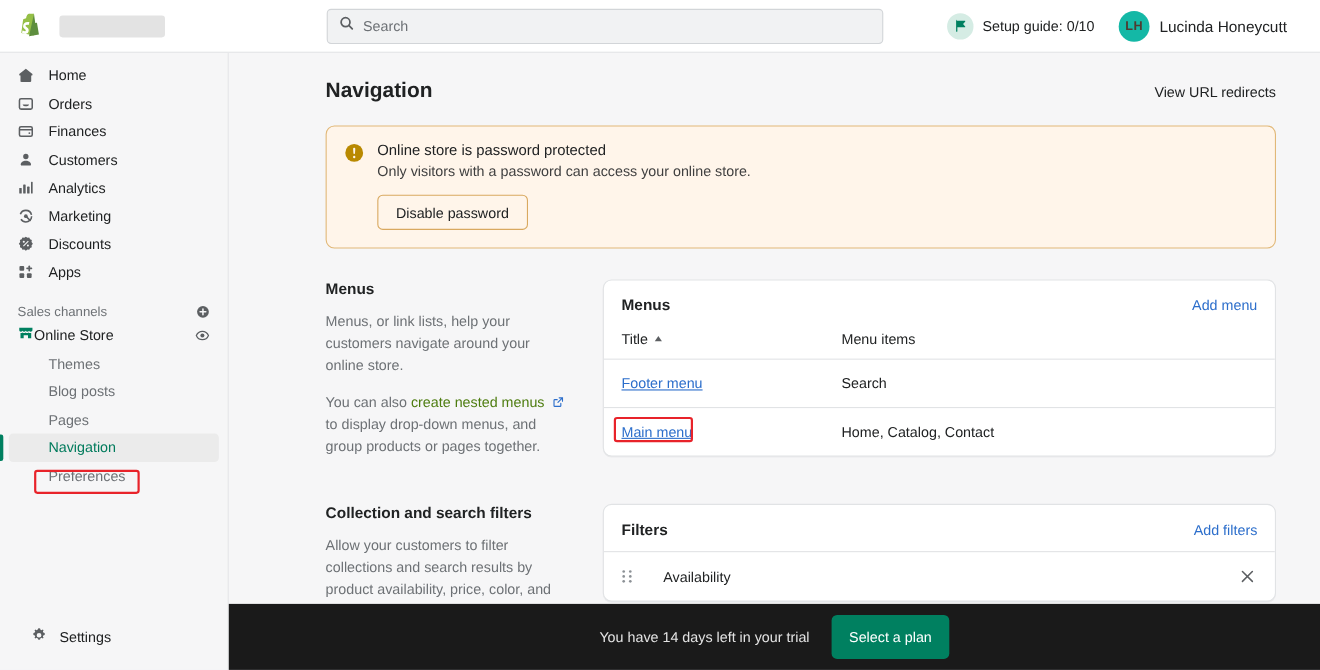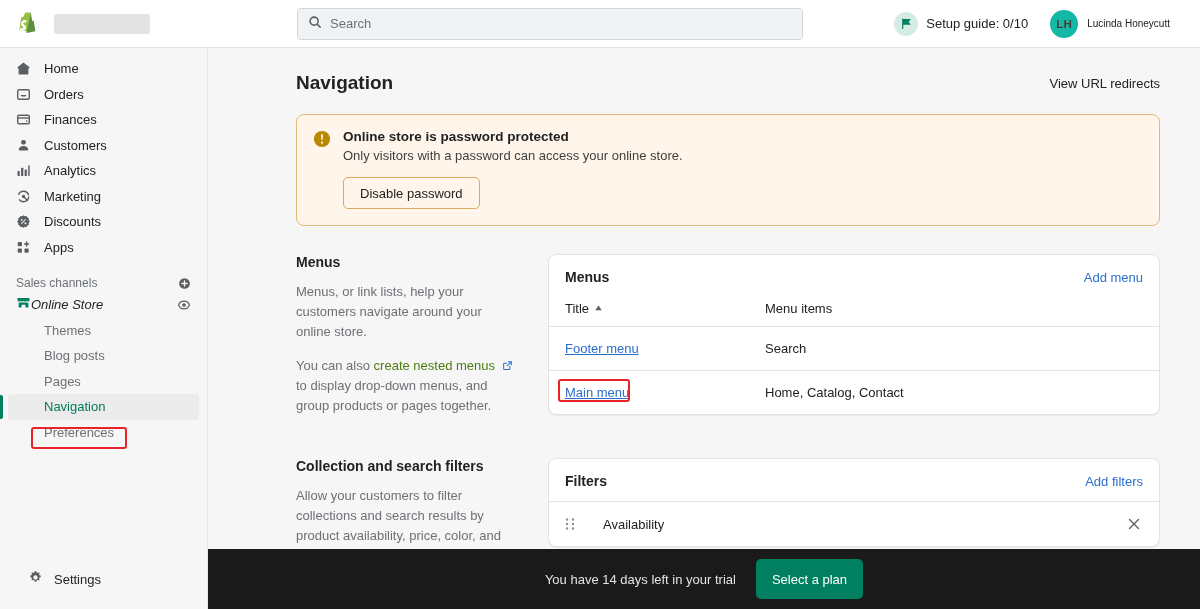--- a/index.html
+++ b/index.html
@@ -37,21 +37,21 @@
     width: 24px; height: 24px; border-radius: 50%; background: #d5ece4;
     display: flex; align-items: center; justify-content: center;
   }
   .setup-label { font-size: 13px; color: #202223; font-weight: 500; }
   .user-chip { display: flex; align-items: center; gap: 9px; cursor: pointer; }
   .avatar {
     width: 28px; height: 28px; border-radius: 50%; background: #14b8a6;
     color: #4f3b31; font-size: 11.5px; font-weight: 600;
     display: flex; align-items: center; justify-content: center; letter-spacing: .3px;
   }
-  .user-name { font-size: 10px; color: #202223; font-weight: 500; }
+  .user-name { font-size: 14px; color: #202223; font-weight: 500; }
 
   
   .body { flex: 1; display: flex; min-height: 0; position: relative; }
 
   
   .sidebar {
     width: 208px; min-width: 208px; background: #f6f6f7;
     border-right: 1px solid #e1e3e5;
     display: flex; flex-direction: column; position: relative;
   }
@@ -66,21 +66,21 @@
   .nav-group-title {
     display: flex; align-items: center; justify-content: space-between;
     margin: 16px 16px 2px 16px; color: #6d7175; font-size: 12px;
   }
   .nav-group-title .gt { font-size: 12px; color: #6d7175; }
   .icon-btn { cursor: pointer; display: flex; align-items: center; }
   .channel-row {
     display: flex; align-items: center; height: 25.5px;
     margin: 0 8px; padding: 0 8px; border-radius: 4px; cursor: pointer;
   }
-  .channel-row .lbl { font-size: 13px; font-weight: 500; flex: 1; font-style: italic; }
+  .channel-row .lbl { font-size: 13px; font-weight: 500; flex: 1; }
   .sub-item {
     height: 25.5px; margin: 0 8px; padding: 0 8px 0 36px;
     display: flex; align-items: center; border-radius: 4px;
     font-size: 13px; color: #6d7175; cursor: pointer; position: relative;
   }
   .sub-item.active { background: #ebebeb; color: #007b5c; font-weight: 500; }
   .sub-item.active .green-bar {
     position: absolute; left: -8px; top: 1px; width: 3px; height: 24px;
     background: #008060; border-radius: 0 2px 2px 0;
   }
@@ -101,21 +101,21 @@
   .page-title { font-size: 19px; font-weight: 600; color: #202223; }
   .head-action {
     margin-left: auto; font-size: 13px; color: #202223; cursor: pointer;
   }
 
   
   .banner {
     background: #fff5ea; border: 1px solid #e1b878; border-radius: 8px;
     padding: 14px 16px 16px 16px; display: flex; gap: 12px; margin-bottom: 28px;
   }
-  .banner-title { font-size: 13.5px; font-weight: 700; color: #202223; margin-bottom: 4px; }
+  .banner-title { font-size: 13.5px; font-weight: 400; color: #202223; margin-bottom: 4px; }
   .banner-text { font-size: 13px; color: #3f3f3f; margin-bottom: 14px; }
   .banner-btn {
     display: inline-flex; align-items: center; justify-content: center;
     height: 32px; padding: 0 16px; background: #fff5ea;
     border: 1px solid #d9a960; border-radius: 5px;
     font-size: 13px; color: #202223; cursor: pointer; font-family: inherit;
   }
 
   
   .section { display: flex; gap: 0; padding-bottom: 18px; }

